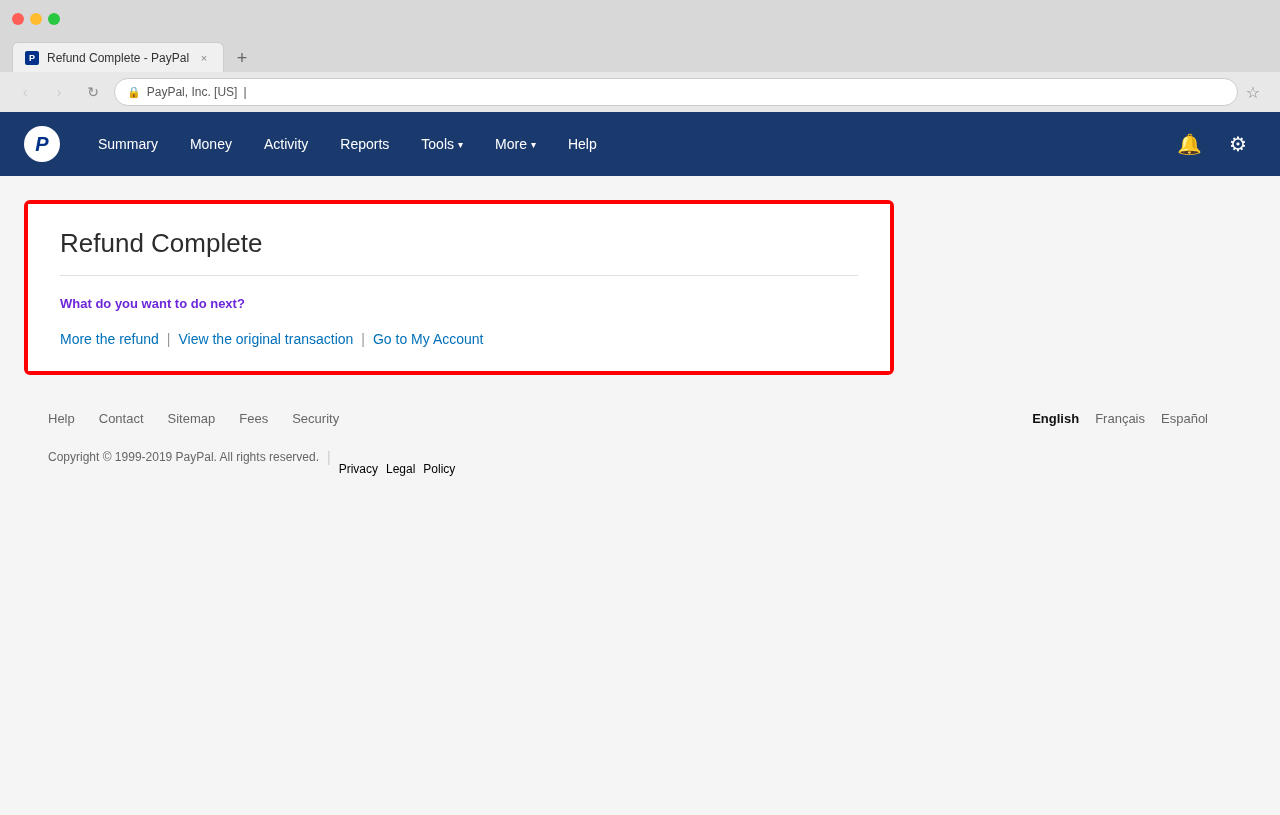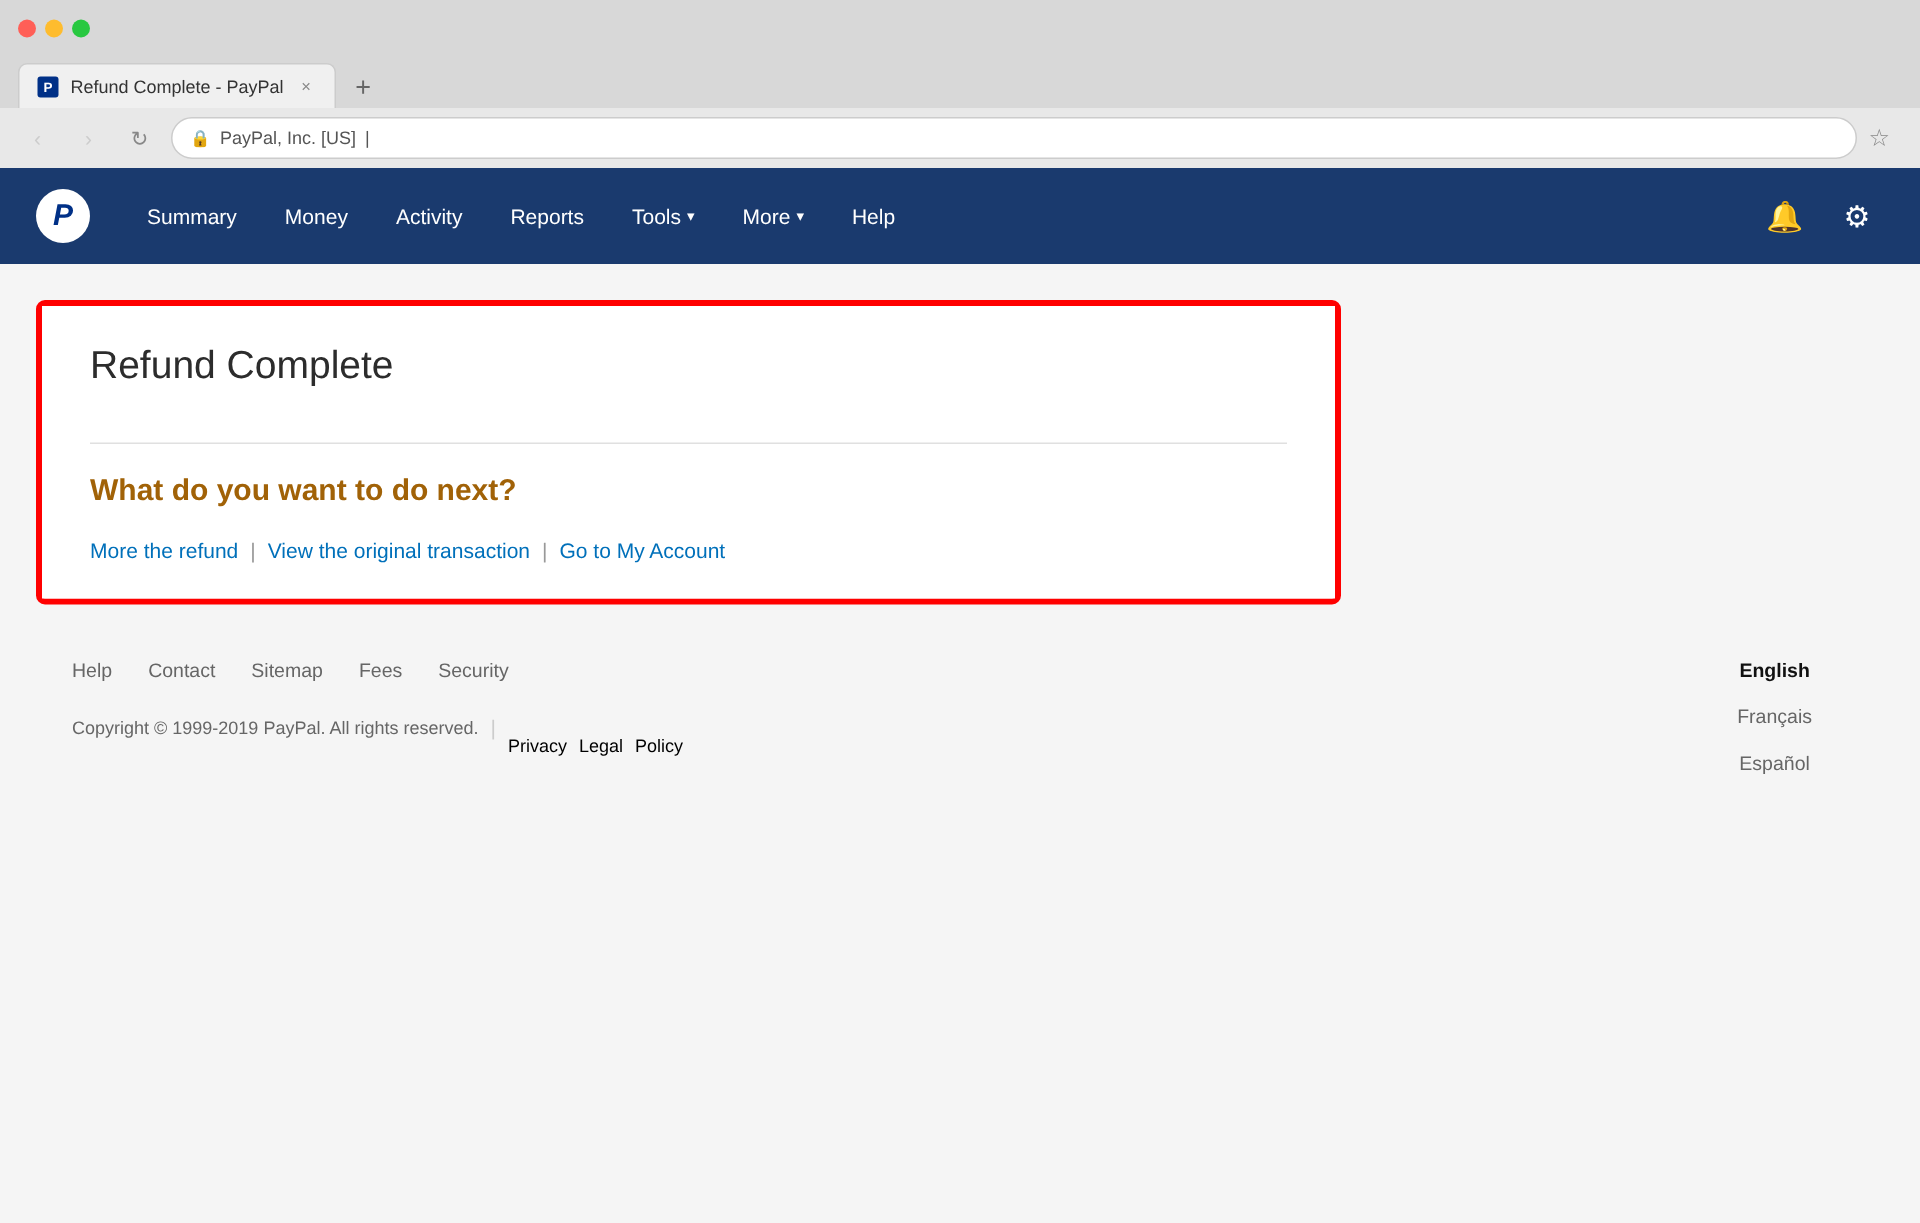--- a/index.html
+++ b/index.html
@@ -36,25 +36,25 @@
     .nav-item { color: white; font-size: 14px; padding: 8px 14px; cursor: pointer; text-decoration: none; white-space: nowrap; border-radius: 4px; display: flex; align-items: center; gap: 4px; }
     .nav-icons { display: flex; align-items: center; gap: 12px; margin-left: auto; }
     .nav-icon-btn { color: white; font-size: 20px; cursor: pointer; width: 36px; height: 36px; display: flex; align-items: center; justify-content: center; border-radius: 50%; }
 
     
     .main-content { background: #f5f5f5; padding: 24px; }
 
     
     .highlight-box { border: 4px solid red; border-radius: 6px; background: white; margin-bottom: 16px; max-width: 870px; }
     .refund-card { background: white; padding: 24px 32px; }
-    .refund-title { font-size: 26px; font-weight: 400; color: #2c2c2c; margin-bottom: 0; padding-bottom: 36px; border-bottom: 1px solid #e0e0e0; }
+    .refund-title { font-size: 26px; font-weight: 400; color: #2c2c2c; margin-bottom: 0; padding-bottom: 16px; border-bottom: 1px solid #e0e0e0; }
     .refund-body { padding-top: 20px; }
     .refund-sent { font-size: 15px; color: #333; margin-bottom: 16px; line-height: 1.5; }
     .refund-sent strong { font-weight: 700; }
-    .refund-next { font-size: 20px; font-weight: 700; color: #a16207; margin-bottom: 20px; }
+    .refund-next { font-size: 13px; font-weight: 700; color: #6d28d9; margin-bottom: 20px; }
     .refund-links { display: flex; align-items: center; gap: 8px; }
     .refund-link { color: #0070ba; font-size: 14px; text-decoration: none; cursor: pointer; }
     .refund-separator { color: #999; font-size: 14px; }
 
     
     .footer { padding: 20px 24px; }
     .footer-links-top { display: flex; gap: 24px; margin-bottom: 12px; }
     .footer-link { color: #666; font-size: 13px; text-decoration: none; cursor: pointer; }
     .footer-links-bottom { display: flex; gap: 24px; margin-bottom: 24px; }
     .lang-btn { font-size: 13px; color: #333; cursor: pointer; font-weight: 600; }
@@ -155,21 +155,21 @@
 
   <div class="footer">
     <div class="footer-row">
       <div class="footer-links-top">
         <a class="footer-link">Help</a>
         <a class="footer-link">Contact</a>
         <a class="footer-link">Sitemap</a>
         <a class="footer-link">Fees</a>
         <a class="footer-link">Security</a>
       </div>
-      <div style="position:absolute; right:24px; top:0; display:flex; gap:16px; align-items:center;flex-direction:column;">
+      <div style="position:absolute; right:24px; top:0; display:flex; gap:16px; align-items:center;">
         <span class="lang-btn active">English</span>
         <span class="lang-btn muted">Français</span>
         <span class="lang-btn muted">Español</span>
       </div>
     </div>
     <div class="footer-bottom">
       <span class="footer-copyright">Copyright © 1999-2019 PayPal. All rights reserved.</span>
       <span class="footer-divider">|</span>
       <a class="footer-legal-link">Privacy</a>
       <a class="footer-legal-link">Legal</a>

